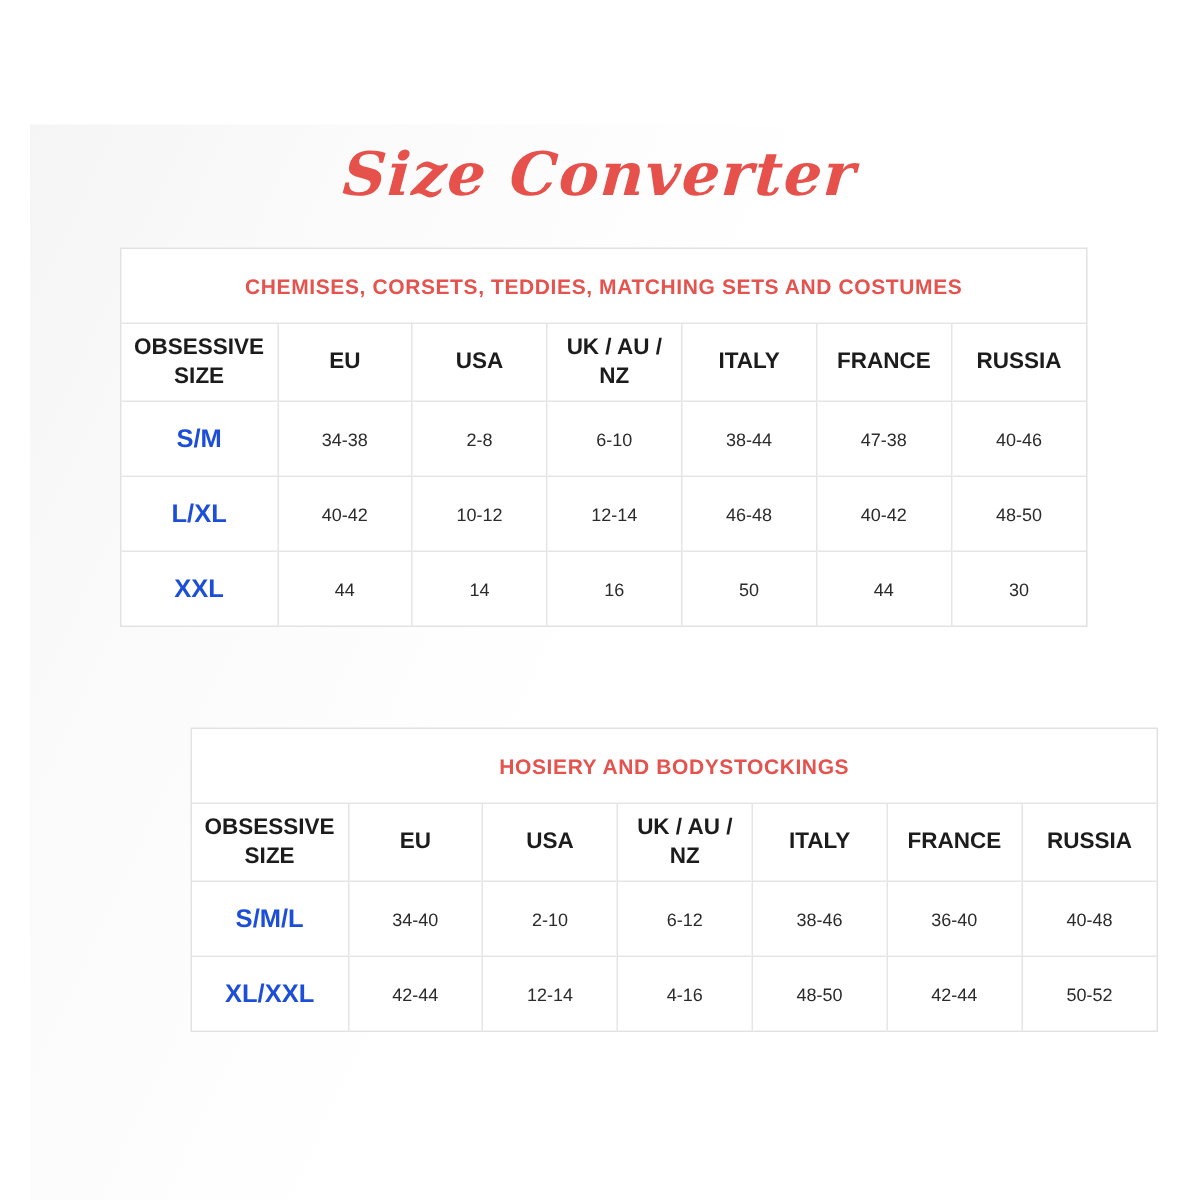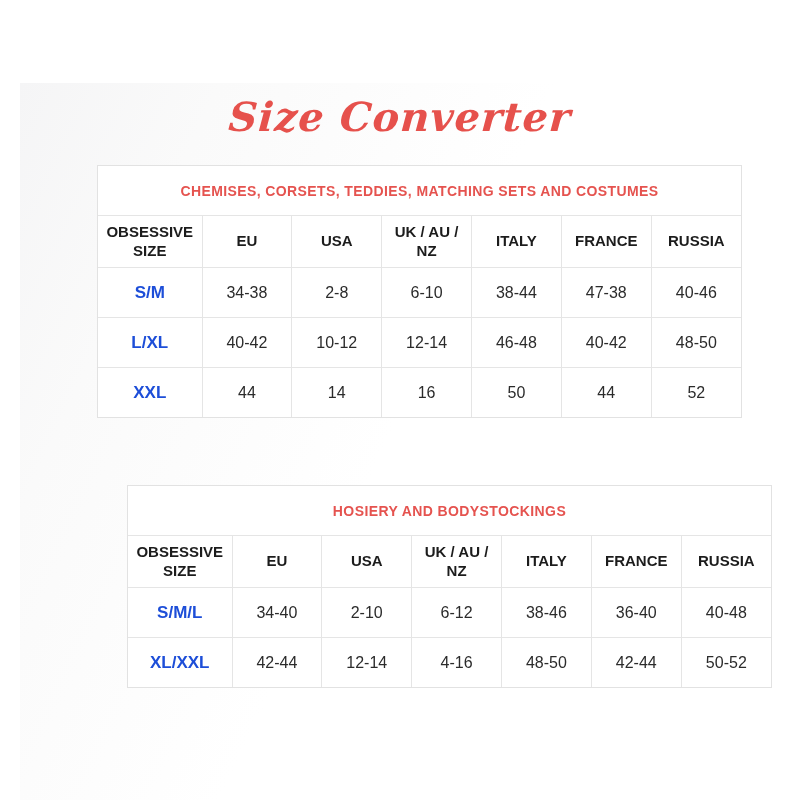--- a/index.html
+++ b/index.html
@@ -35,21 +35,21 @@
     transform: skewX(-4deg);
   }
   .table-box {
     position: absolute;
     left: 80px;
     width: 645px;
     background: #ffffff;
     border: 1px solid #e2e2e2;
     box-sizing: border-box;
   }
-  .table-box.first  { top: 165px; margin-left: 17px; }
+  .table-box.first  { top: 165px; }
   .table-box.second { top: 485px; margin-left: 47px; }
   .caption {
     height: 50px;
     border-bottom: 1px solid #e5e5e5;
     display: flex;
     align-items: center;
     justify-content: center;
     color: #e5534f;
     font-size: 14px;
     font-weight: 700;
@@ -75,21 +75,21 @@
   table.size-table thead th {
     height: 51px;
     font-size: 15px;
     font-weight: 700;
     line-height: 1.25;
   }
   table.size-table tbody td,
   table.size-table tbody th {
     height: 49px;
     border-top: 1px solid #e5e5e5;
-    font-size: 16px;
+    font-size: 12px;
     font-weight: 400;
     color: #2b2b2b;
   }
   table.size-table tbody th.row-label {
     font-size: 17px;
     font-weight: 700;
     color: #1d4ed8;
   }
 </style>
 </head>
@@ -141,21 +141,21 @@
           <td>40-42</td>
           <td>48-50</td>
         </tr>
         <tr>
           <th class="row-label">XXL</th>
           <td>44</td>
           <td>14</td>
           <td>16</td>
           <td>50</td>
           <td>44</td>
-          <td>52</td>
+          <td>30</td>
         </tr>
       </tbody>
   </table>
 </div>
 
 <div class="table-box second">
   <div class="caption">HOSIERY AND BODYSTOCKINGS</div>
   <table class="size-table">
     <colgroup>
       <col class="label-col">

